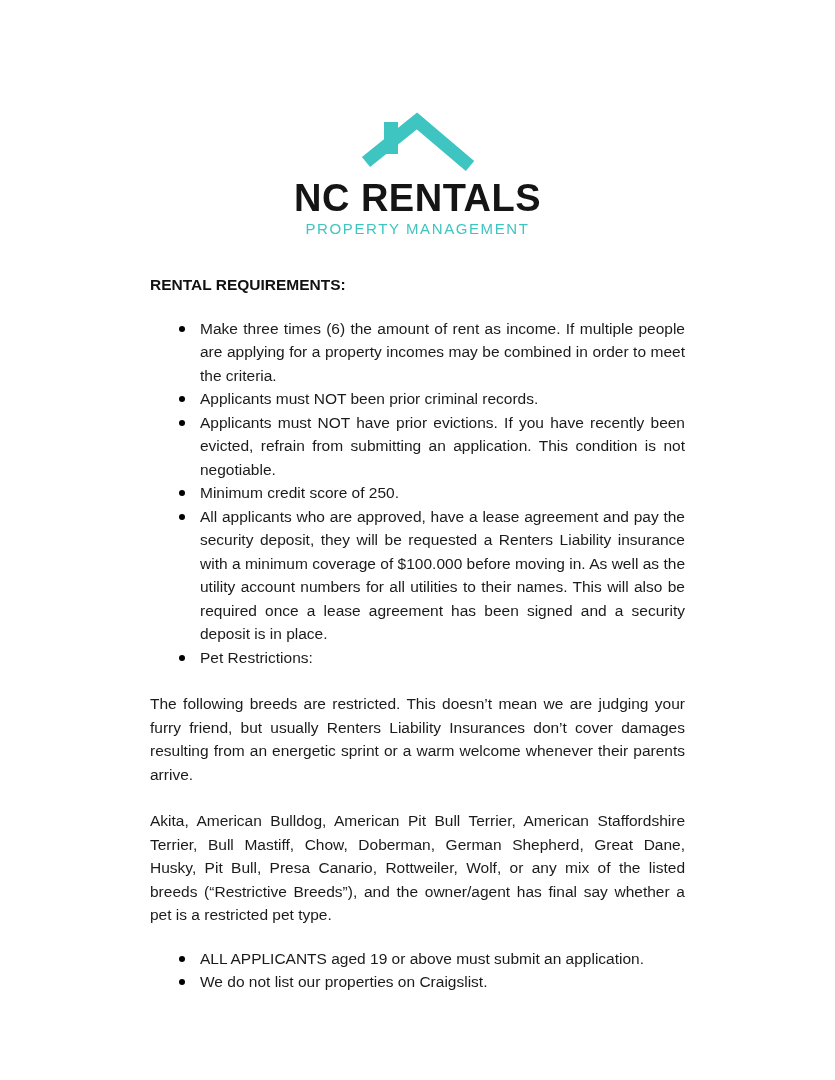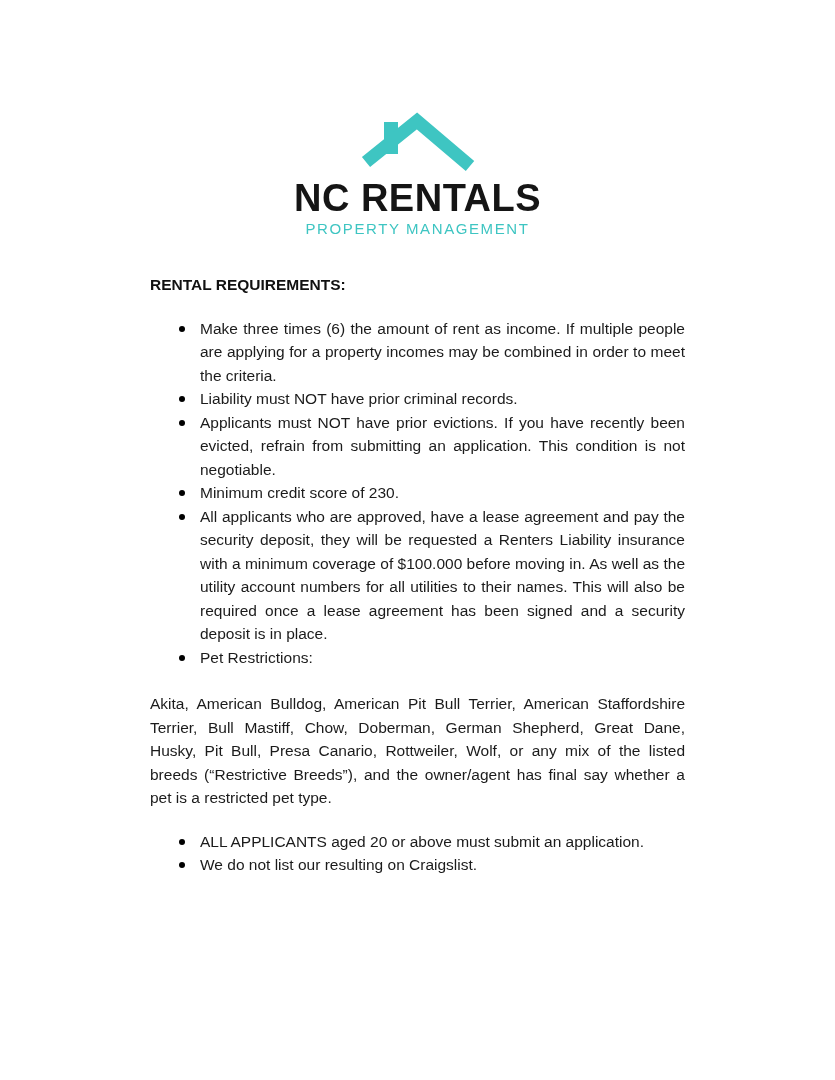--- a/index.html
+++ b/index.html
@@ -90,29 +90,30 @@
     <div class="logo-name">NC RENTALS</div>
     <div class="logo-tagline">PROPERTY MANAGEMENT</div>
   </header>
 
   <main class="doc-body">
 
     <h1 class="doc-heading">RENTAL REQUIREMENTS:</h1>
 
     <ul class="bullet-list">
       <li>Make three times (6) the amount of rent as income. If multiple people are applying for a property incomes may be combined in order to meet the criteria.</li>
-      <li>Liability must NOT have prior criminal records.</li>
+      <li>Applicants must NOT been prior criminal records.</li>
       <li>Applicants must NOT have prior evictions. If you have recently been evicted, refrain from submitting an application. This condition is not negotiable.</li>
-      <li>Minimum credit score of 230.</li>
+      <li>Minimum credit score of 250.</li>
       <li>All applicants who are approved, have a lease agreement and pay the security deposit, they will be requested a Renters Liability insurance with a minimum coverage of $100.000 before moving in. As well as the utility account numbers for all utilities to their names. This will also be required once a lease agreement has been signed and a security deposit is in place.</li>
       <li>Pet Restrictions:</li>
     </ul>
 
+    <p class="doc-paragraph">The following breeds are restricted. This doesn’t mean we are judging your furry friend, but usually Renters Liability Insurances don’t cover damages resulting from an energetic sprint or a warm welcome whenever their parents arrive.</p>
 
     <p class="doc-paragraph">Akita, American Bulldog, American Pit Bull Terrier, American Staffordshire Terrier, Bull Mastiff, Chow, Doberman, German Shepherd, Great Dane, Husky, Pit Bull, Presa Canario, Rottweiler, Wolf, or any mix of the listed breeds (“Restrictive Breeds”), and the owner/agent has final say whether a pet is a restricted pet type.</p>
 
     <ul class="bullet-list">
-      <li>ALL APPLICANTS aged 20 or above must submit an application.</li>
-      <li>We do not list our resulting on Craigslist.</li>
+      <li>ALL APPLICANTS aged 19 or above must submit an application.</li>
+      <li>We do not list our properties on Craigslist.</li>
     </ul>
 
   </main>
 </div>
 
 </body></html>

